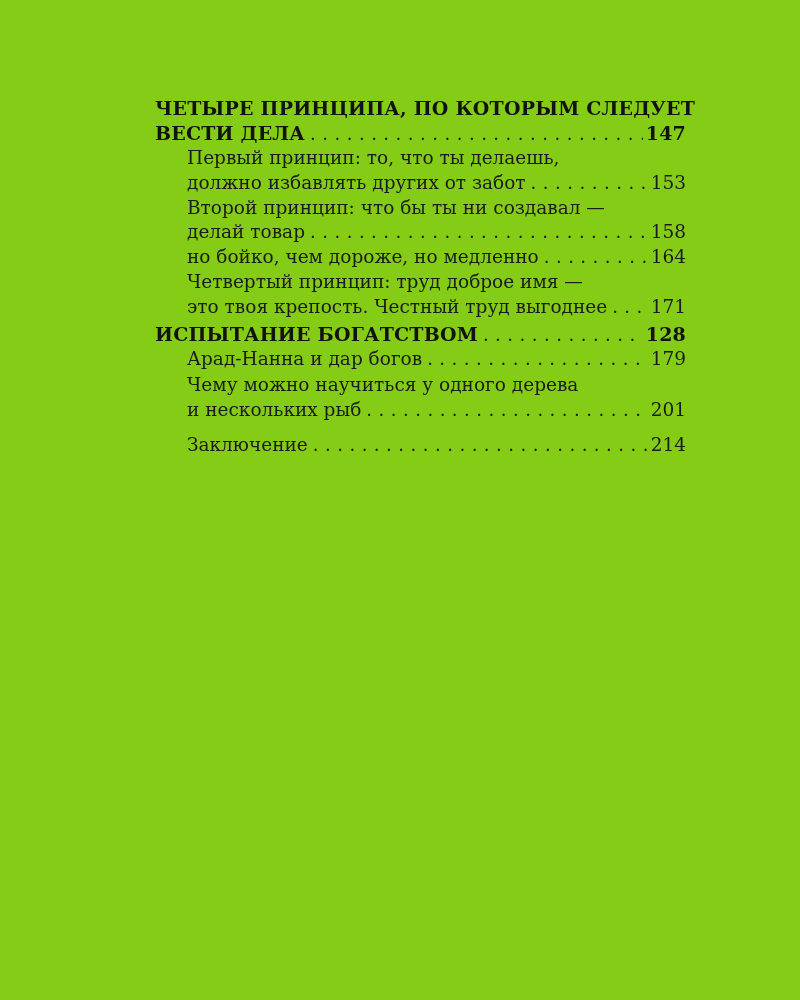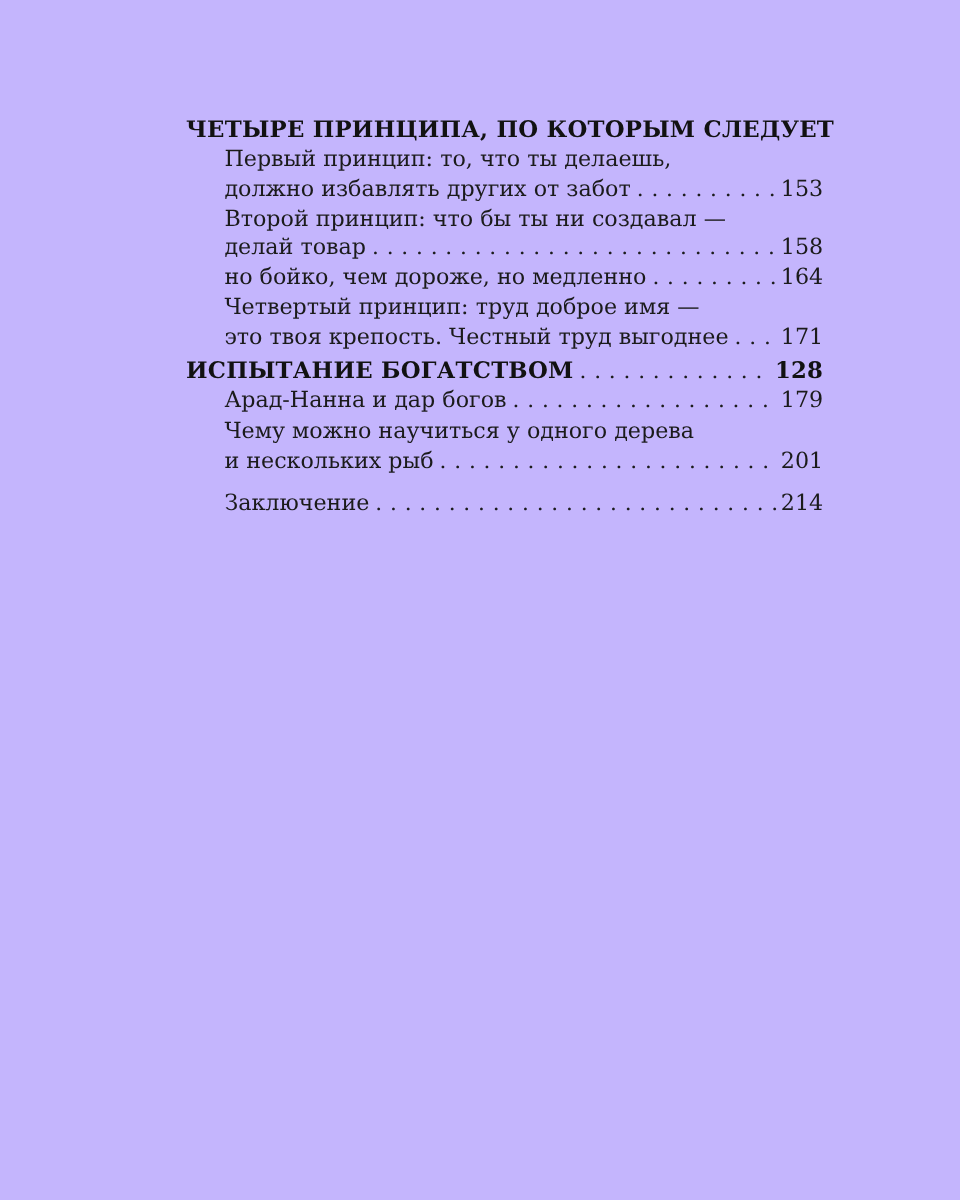--- a/index.html
+++ b/index.html
@@ -4,21 +4,21 @@
 <style>
   html, body {
     margin: 0;
     padding: 0;
     background: #ffffff;
   }
   .page {
     position: relative;
     width: 800px;
     height: 1000px;
-    background: #c4b5fd;
+    background: #84cc16;
     box-sizing: border-box;
     padding: 96px 114px 0 155px;
     font-family: "DejaVu Serif", "Liberation Serif", serif;
     color: #1b1b1b;
     overflow: hidden;
   }
   .toc {
     width: 100%;
   }
   .section {
@@ -77,20 +77,25 @@
   }
 </style>
 </head>
 <body>
 
 <div class="page">
   <div class="toc" id="toc">
       <div class="section">
         <div class="entry heading">
           <div class="line"><span>ЧЕТЫРЕ ПРИНЦИПА, ПО КОТОРЫМ СЛЕДУЕТ</span></div>
+          <div class="line leader-row">
+            <span class="label">ВЕСТИ ДЕЛА</span>
+            <span class="dots"></span>
+            <span class="pagenum">147</span>
+          </div>
         </div>
         <div class="entry sub">
           <div class="line"><span>Первый принцип: то, что ты делаешь,</span></div>
           <div class="line leader-row">
             <span class="label">должно избавлять других от забот</span>
             <span class="dots"></span>
             <span class="pagenum">153</span>
           </div>
         </div>
         <div class="entry sub">

